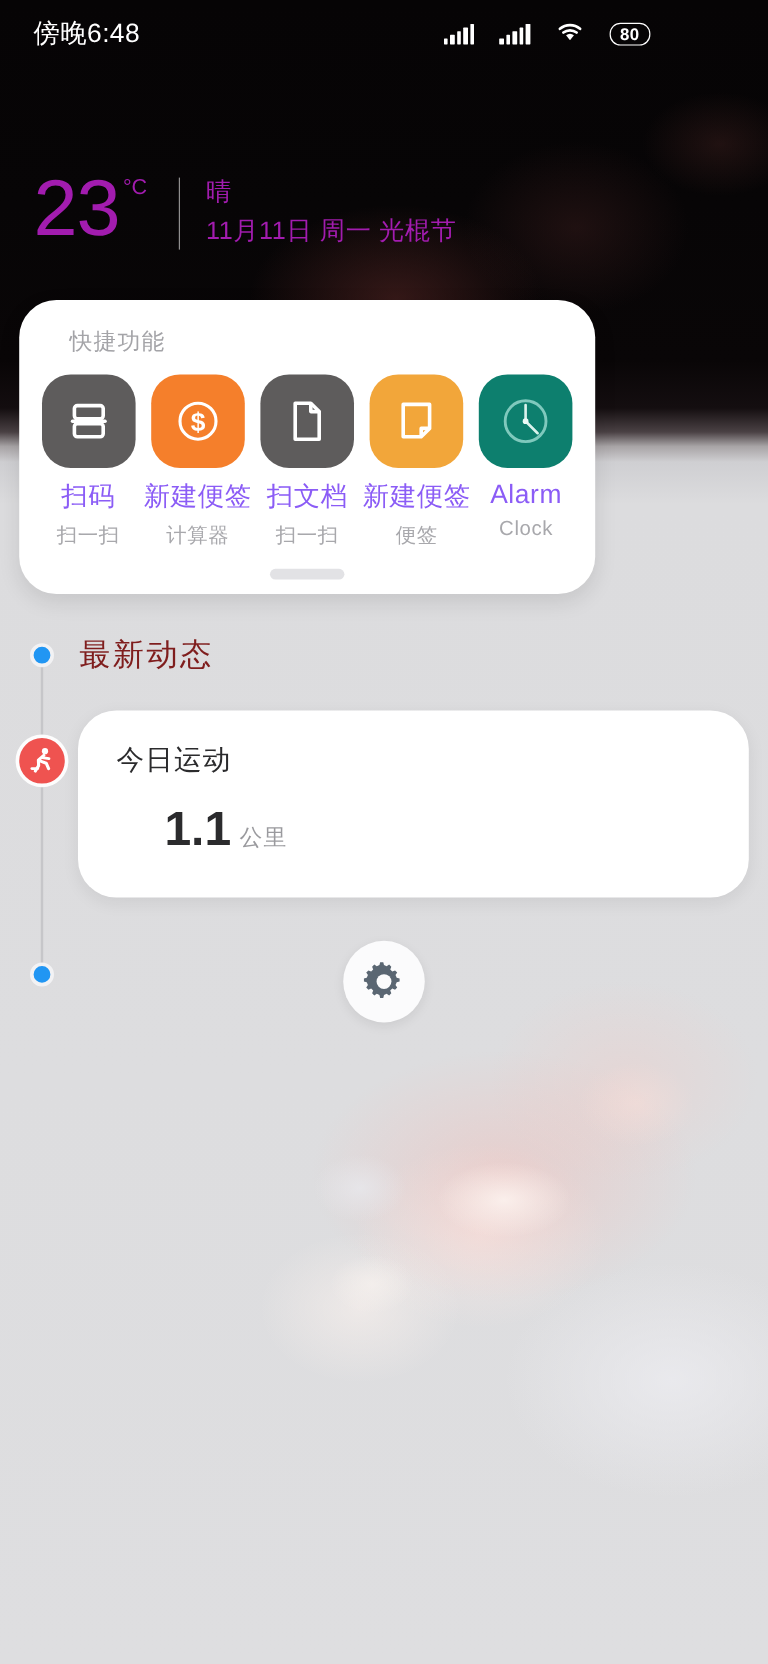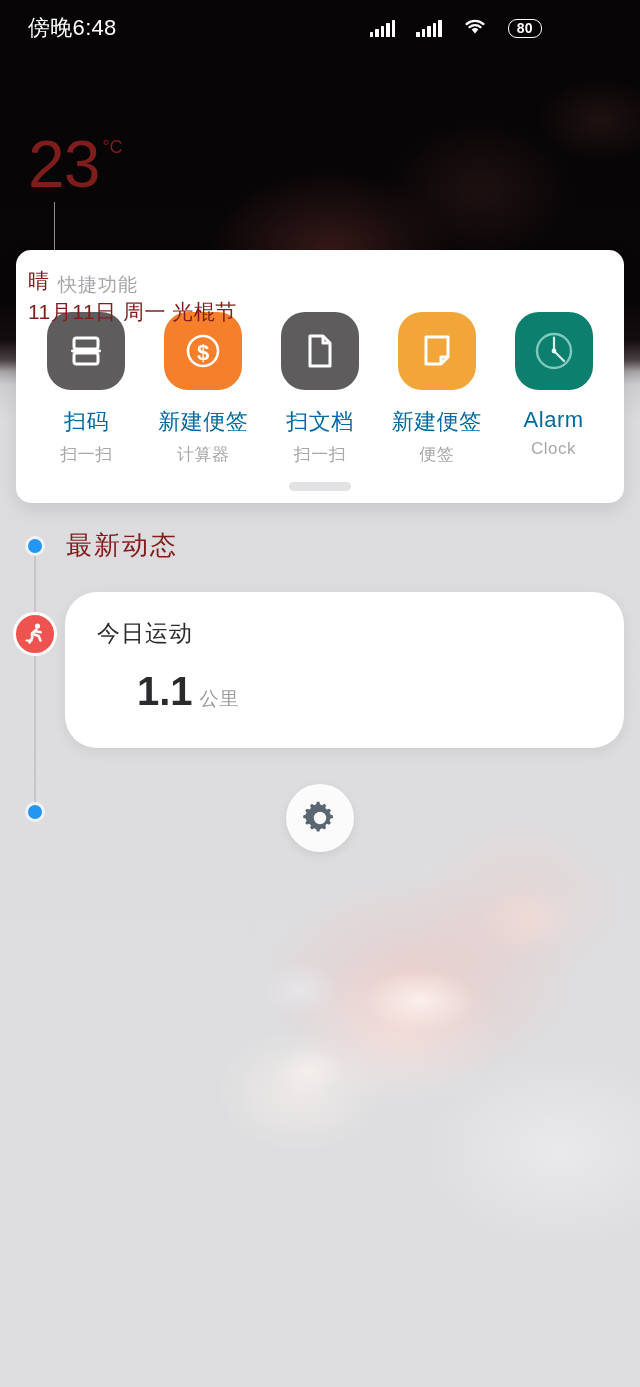--- a/index.html
+++ b/index.html
@@ -89,26 +89,25 @@
     padding: 1px 8px 2px 8px;
     font-size: 14px;
     font-weight: bold;
     line-height: 1;
     letter-spacing: 0.4px;
   }
 
   
   .weather {
     position: absolute;
-    left: 28px; top: 133px;
+    left: 28px; top: 142px;
     display: flex;
     align-items: flex-start;
-    color: #7f1d1d;
+    color: #a21caf;
     z-index: 15;
-    flex-direction: column;
   }
   .temp-wrap { display: flex; align-items: flex-start; }
   .temp-value {
     font-size: 66px;
     font-weight: 300;
     line-height: 0.95;
     letter-spacing: -1px;
   }
   .temp-unit {
     font-size: 18px;
@@ -132,23 +131,23 @@
     font-size: 21px;
     line-height: 1.5;
     letter-spacing: 0.5px;
     white-space: nowrap;
   }
 
   
   .quick-card {
     position: absolute;
     left: 16px; top: 250px;
-    width: 608px;
+    width: 480px;
     background: #ffffff;
-    border-radius: 15px;
+    border-radius: 31px;
     box-shadow: 0 6px 18px rgba(0,0,0,0.10);
     padding: 22px 12px 12px 12px;
     z-index: 10;
   }
   .quick-title {
     font-size: 19px;
     color: #a4a4a8;
     margin: 0 0 14px 30px;
     letter-spacing: 1px;
   }
@@ -165,23 +164,23 @@
     cursor: pointer;
   }
   .quick-icon {
     width: 78px; height: 78px;
     border-radius: 24px;
     display: flex;
     align-items: center;
     justify-content: center;
   }
   .quick-label {
-    margin-top: 17px;
+    margin-top: 9px;
     font-size: 22px;
-    color: #0369a1;
+    color: #8b5cf6;
     letter-spacing: 0.5px;
     white-space: nowrap;
   }
   .quick-sub {
     margin-top: 6px;
     font-size: 17px;
     color: #a8a8ac;
     letter-spacing: 0.5px;
     white-space: nowrap;
   }

